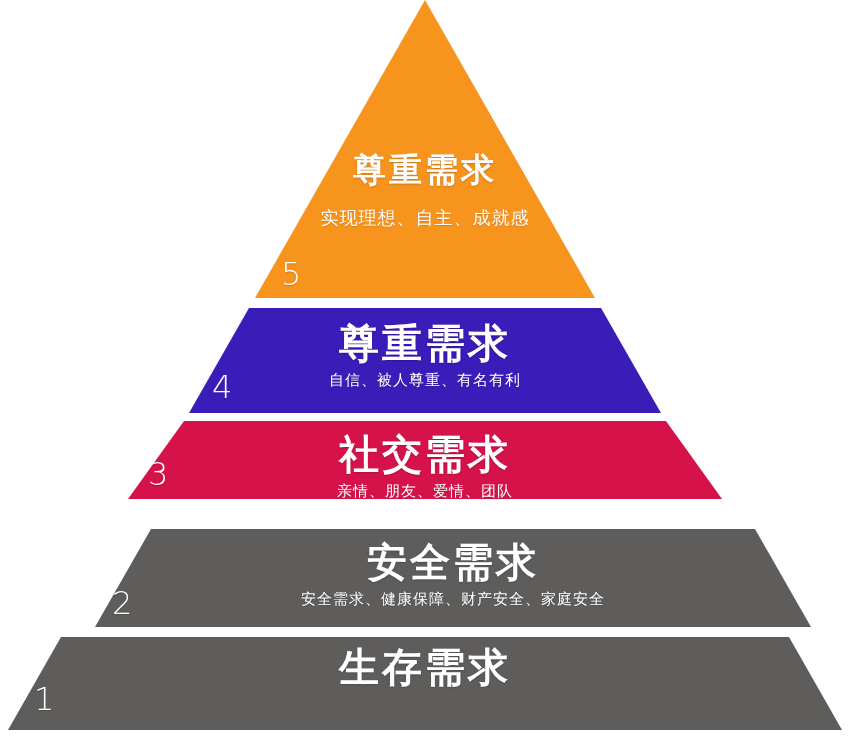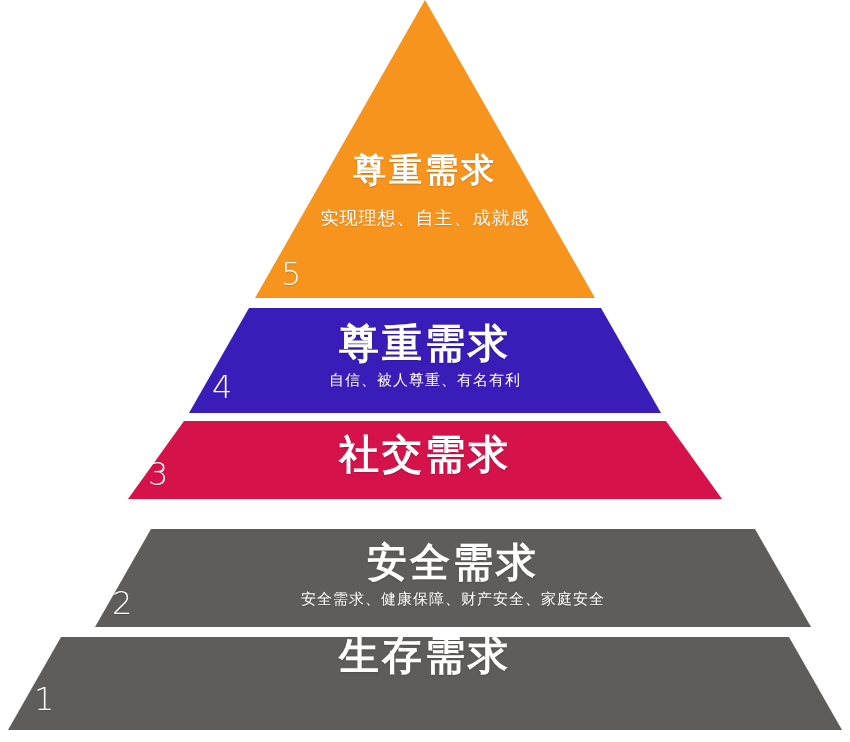--- a/index.html
+++ b/index.html
@@ -84,20 +84,21 @@
     box-sizing: border-box;
     filter: drop-shadow(0 0 1px rgba(200,40,70,0.45));
     margin-left: 28px;
   }
   .level-2 .num { left: 84px; bottom: 8px; }
 
   
   .level-1 {
     top: 637px; height: 93px;
     clip-path: polygon(61px 0%, 789px 0%, 842px 100%, 8px 100%);
+    padding-top: 12px;
     box-sizing: border-box;
     filter: drop-shadow(0 0 1px rgba(231,163,60,0.75));
   }
   .level-1 .num { left: 34px; bottom: 15px; }
 </style>
 </head>
 <body>
 
 <div class="canvas">
 
@@ -108,20 +109,21 @@
   </div>
 
   <div class="level level-4" style="background: rgb(58, 28, 184);">
     <div class="title">尊重需求</div>
     <div class="subtitle">自信、被人尊重、有名有利</div>
     <div class="num">4</div>
   </div>
 
   <div class="level level-3" style="background: rgb(214, 18, 75);">
     <div class="title">社交需求</div>
+    <div class="subtitle">亲情、朋友、爱情、团队</div>
     <div class="num">3</div>
   </div>
 
   <div class="level level-2" style="background: rgb(94, 93, 91);">
     <div class="title">安全需求</div>
     <div class="subtitle">安全需求、健康保障、财产安全、家庭安全</div>
     <div class="num">2</div>
   </div>
 
   <div class="level level-1" style="background: rgb(94, 93, 91);">

